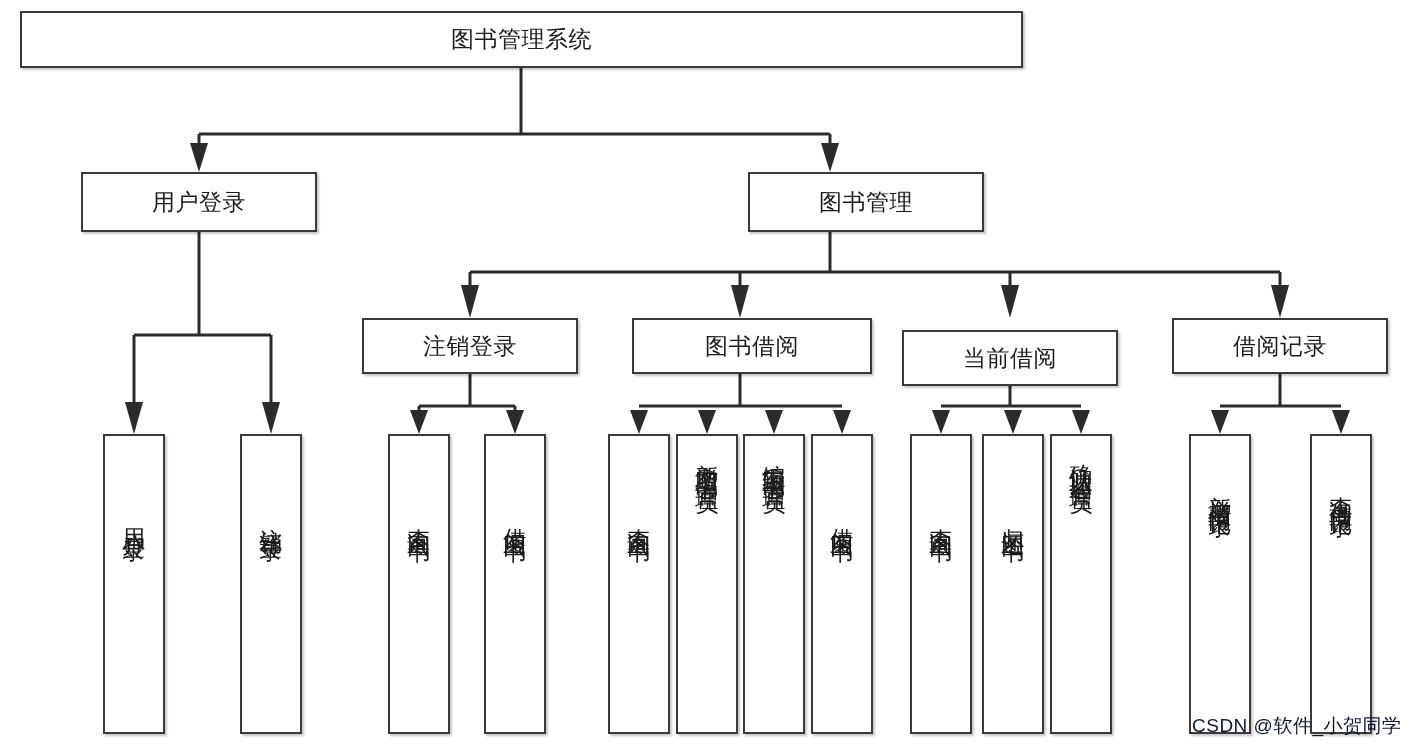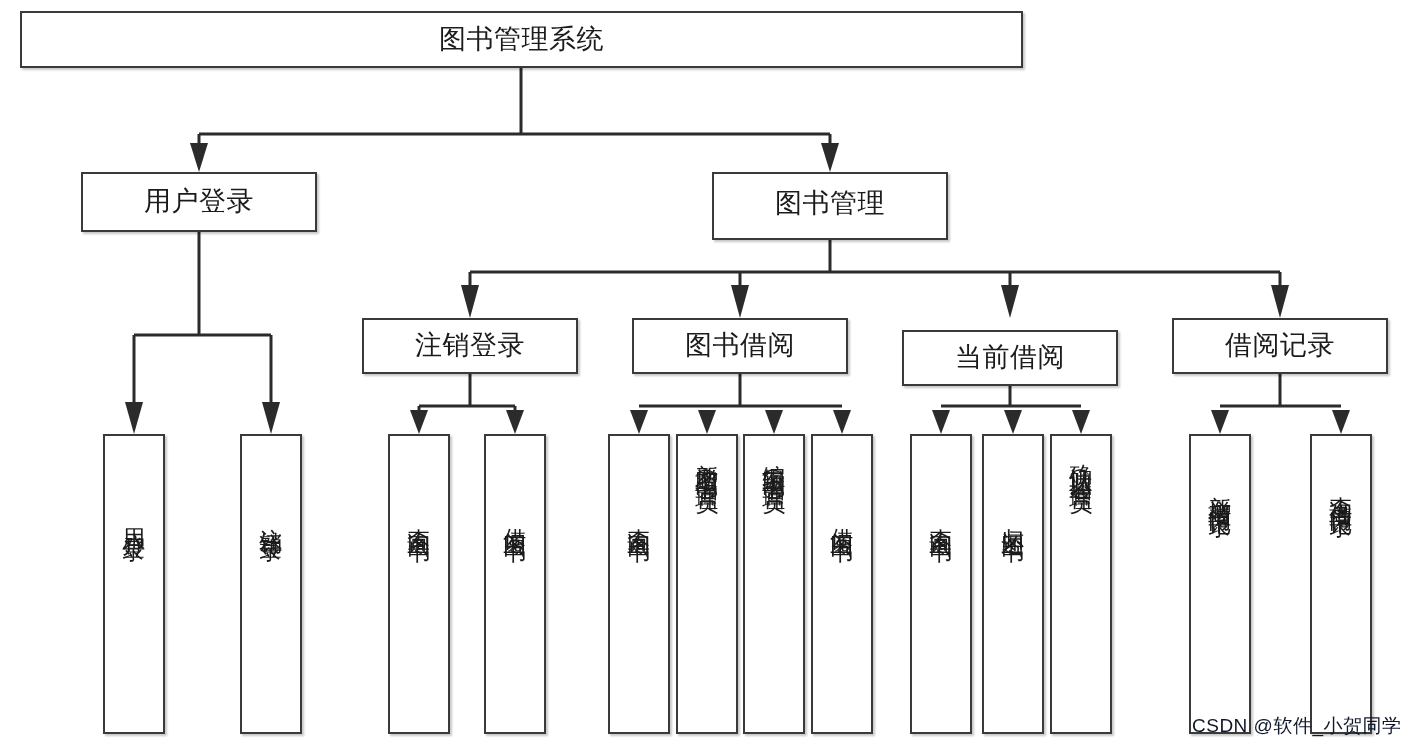--- a/index.html
+++ b/index.html
@@ -29,21 +29,21 @@
     box-sizing: border-box;
     background: #ffffff;
     border: 2px solid #3a3a3a;
     box-shadow: 2px 2px 2px rgba(0,0,0,0.22);
     display: flex;
     align-items: center;
     justify-content: center;
     color: #1b1b1b;
   }
   .node-label {
-    font-size: 27px;
+    font-size: 23px;
     line-height: 1.25;
     letter-spacing: 0.5px;
     white-space: nowrap;
   }
   .node-box.vertical {
     align-items: flex-start;
     justify-content: center;
     padding-top: 14px;
   }
   .node-box.vertical .node-label {
@@ -127,28 +127,28 @@
     </g>
   </svg>
 
   <div class="node-box" style="left:20px; top:11px; width:1003px; height:57px;">
     <span class="node-label">图书管理系统</span>
   </div>
 
   <div class="node-box" style="left:81px; top:172px; width:236px; height:60px;">
     <span class="node-label">用户登录</span>
   </div>
-  <div class="node-box" style="left:712px; top:172px; width:236px; height:68px;font-family:Liberation Mono, monospace;">
+  <div class="node-box" style="left:748px; top:172px; width:236px; height:60px;">
     <span class="node-label">图书管理</span>
   </div>
 
   <div class="node-box" style="left:362px; top:318px; width:216px; height:56px;">
     <span class="node-label">注销登录</span>
   </div>
-  <div class="node-box" style="left:632px; top:318px; width:216px; height:56px;">
+  <div class="node-box" style="left:632px; top:318px; width:240px; height:56px;">
     <span class="node-label">图书借阅</span>
   </div>
   <div class="node-box" style="left:902px; top:330px; width:216px; height:56px;">
     <span class="node-label">当前借阅</span>
   </div>
   <div class="node-box" style="left:1172px; top:318px; width:216px; height:56px;">
     <span class="node-label">借阅记录</span>
   </div>
 
   <div class="node-box vertical" style="left:103px; top:434px; width:62px; height:300px; padding-top:74px;">

